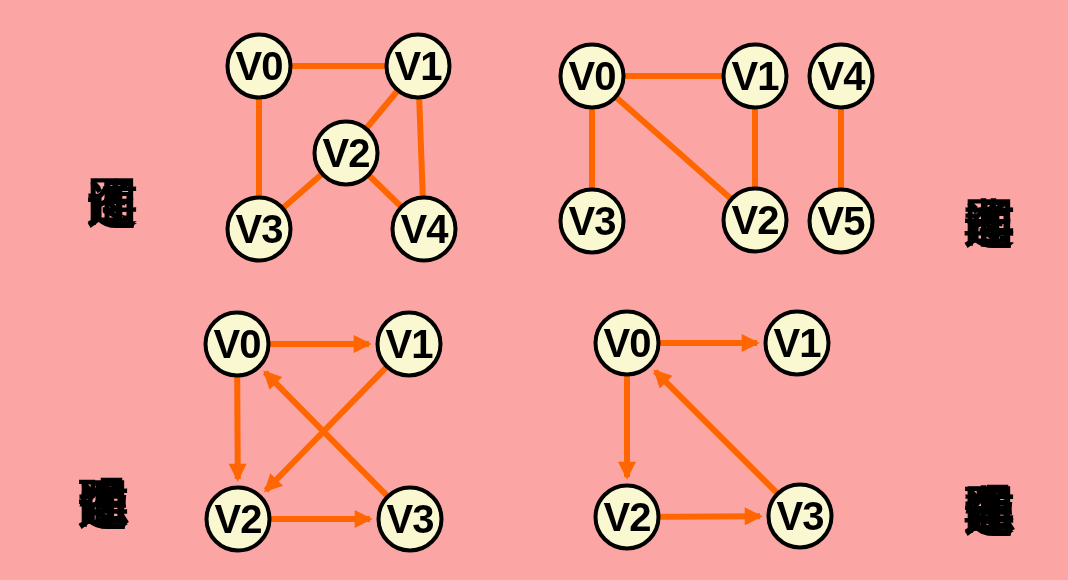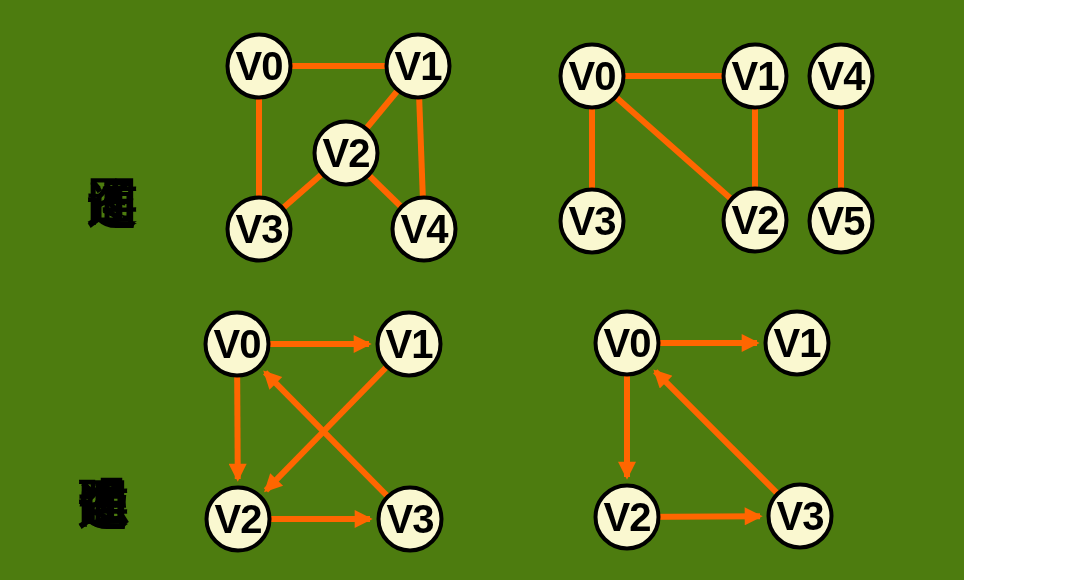--- a/index.html
+++ b/index.html
@@ -37,21 +37,21 @@
     font-size: 50px;
     line-height: 1.0;
     letter-spacing: 1px;
     transform: translate(-50%, -50%);
     user-select: none;
   }
 </style>
 </head>
 <body>
 
-<div id="stage" style="width: 964px; height: 580px; background: #4d7c0f;">
+<div id="stage" style="width: 1068px; height: 580px; background: #fca5a5;">
   <svg id="graph-canvas" xmlns="http://www.w3.org/2000/svg" width="1068" height="580" viewBox="0 0 1068 580">
     <defs>
       <marker id="arrowhead" viewBox="0 0 10 10" refX="8.5" refY="5" markerWidth="3.5" markerHeight="3" orient="auto" markerUnits="strokeWidth">
         <path id="arrowhead-path" d="M 0 0 L 10 5 L 0 10 z" fill="#FF6600"></path>
       </marker>
     </defs>
   <g>
         <line x1="259" y1="66" x2="418" y2="66" stroke="#FF6600" stroke-width="6"></line>
         <line x1="259" y1="66" x2="259" y2="229" stroke="#FF6600" stroke-width="6"></line>
         <line x1="418" y1="66" x2="346" y2="153" stroke="#FF6600" stroke-width="6"></line>

